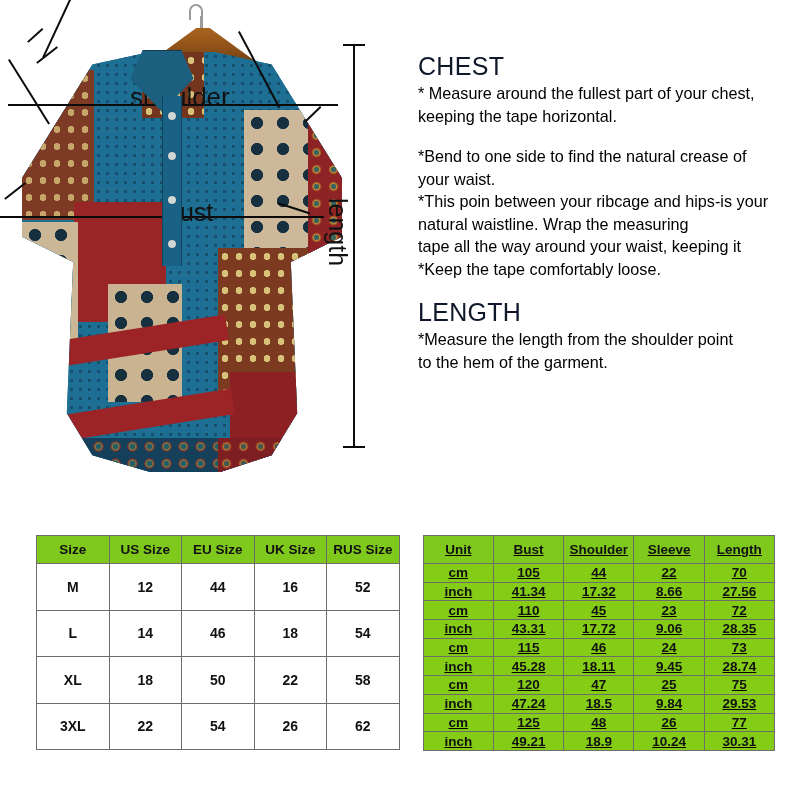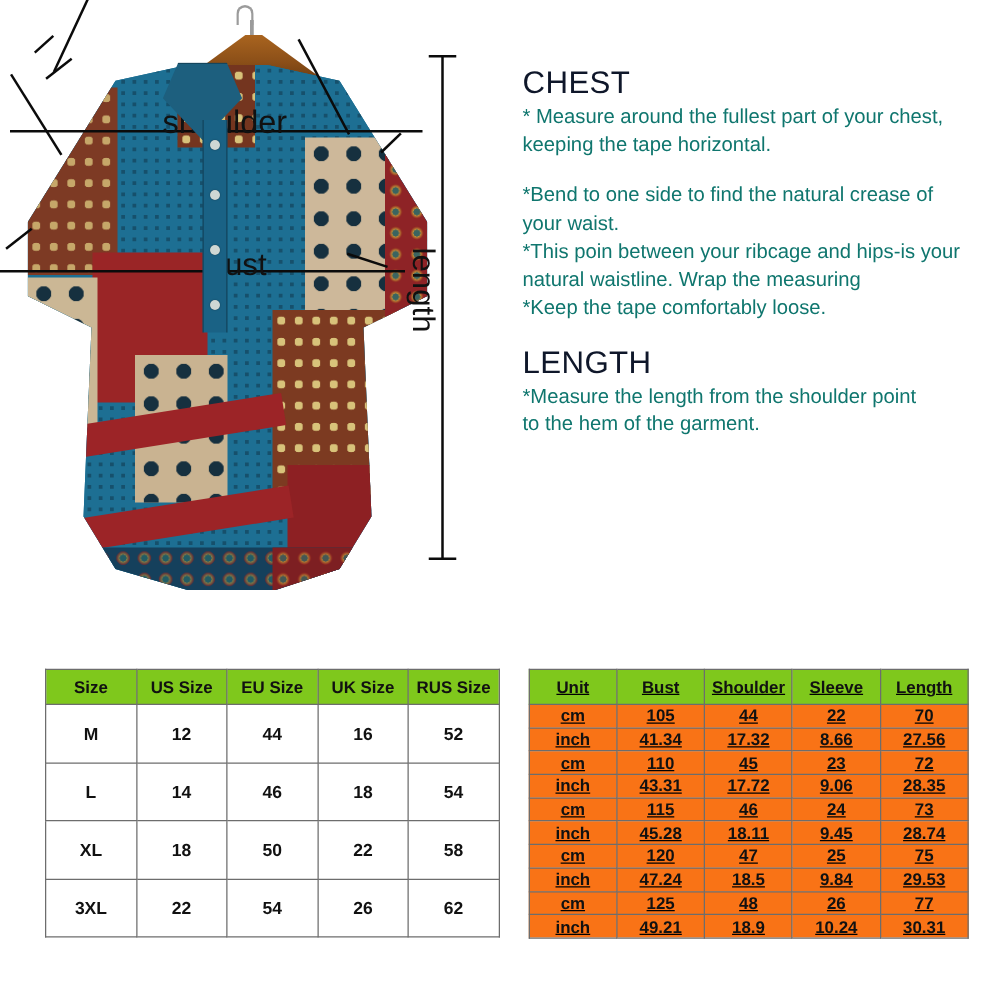--- a/index.html
+++ b/index.html
@@ -80,42 +80,42 @@
 
   
   #instructions {
     position:absolute; left:418px; top:52px; width:372px;
   }
   .sec-title {
     font-size:25px; font-weight:400; color:#0f172a; letter-spacing:.3px;
     margin-bottom:1px; font-family:"Liberation Sans", sans-serif;
   }
   .sec-body {
-    font-size:16.2px; line-height:22.5px; color:#0f766e;
+    font-size:16.2px; line-height:22.5px; color:#000000;
     font-family:"Liberation Sans", sans-serif;
   }
   .sec-gap { height:18px; }
 
   
   #size-table {
     position:absolute; left:13px; top:535px; width:762px; height:215px;
     display:flex;
   }
   table { border-collapse:collapse; table-layout:fixed;margin-left:23px; }
   th, td {
     border:1.6px solid #6d6d6d; text-align:center; color:#111;
     font-weight:bold; font-family:"Liberation Sans", sans-serif;
   }
   th {
     background:#7FC81C; font-size:13.5px; height:28px;
   }
   #tbl-left { width:387px; }
   #tbl-left td { font-size:14px; height:37.4px; background:#fff; }
   #tbl-right { width:375px;text-decoration:underline; }
-  #tbl-right td { font-size:13.5px; height:18.7px; background:#f97316; }
+  #tbl-right td { font-size:13.5px; height:18.7px; background:#84cc16; }
   #tbl-right th { font-size:13.5px; }
 </style>
 </head>
 <body>
 
 <div id="shirt-area">
 
   <div class="hanger-hook"></div>
   <div class="hanger-stem"></div>
   <div class="hanger-bar"></div>
@@ -196,20 +196,21 @@
     <div class="sec-body">keeping the tape horizontal.</div>
   </div>
 
   <div class="sec-gap"></div>
 
   <div>
     <div class="sec-body">*Bend to one side to find the natural crease of</div>
     <div class="sec-body">your waist.</div>
     <div class="sec-body">*This poin between your ribcage and hips-is your</div>
     <div class="sec-body">natural waistline. Wrap the measuring</div>
+    <div class="sec-body">tape all the way around your waist, keeping it</div>
     <div class="sec-body">*Keep the tape comfortably loose.</div>
   </div>
 
   <div class="sec-gap"></div>
 
   <div>
     <div class="sec-title">LENGTH</div>
     <div class="sec-body">*Measure the length from the shoulder point</div>
     <div class="sec-body">to the hem of the garment.</div>
   </div>

